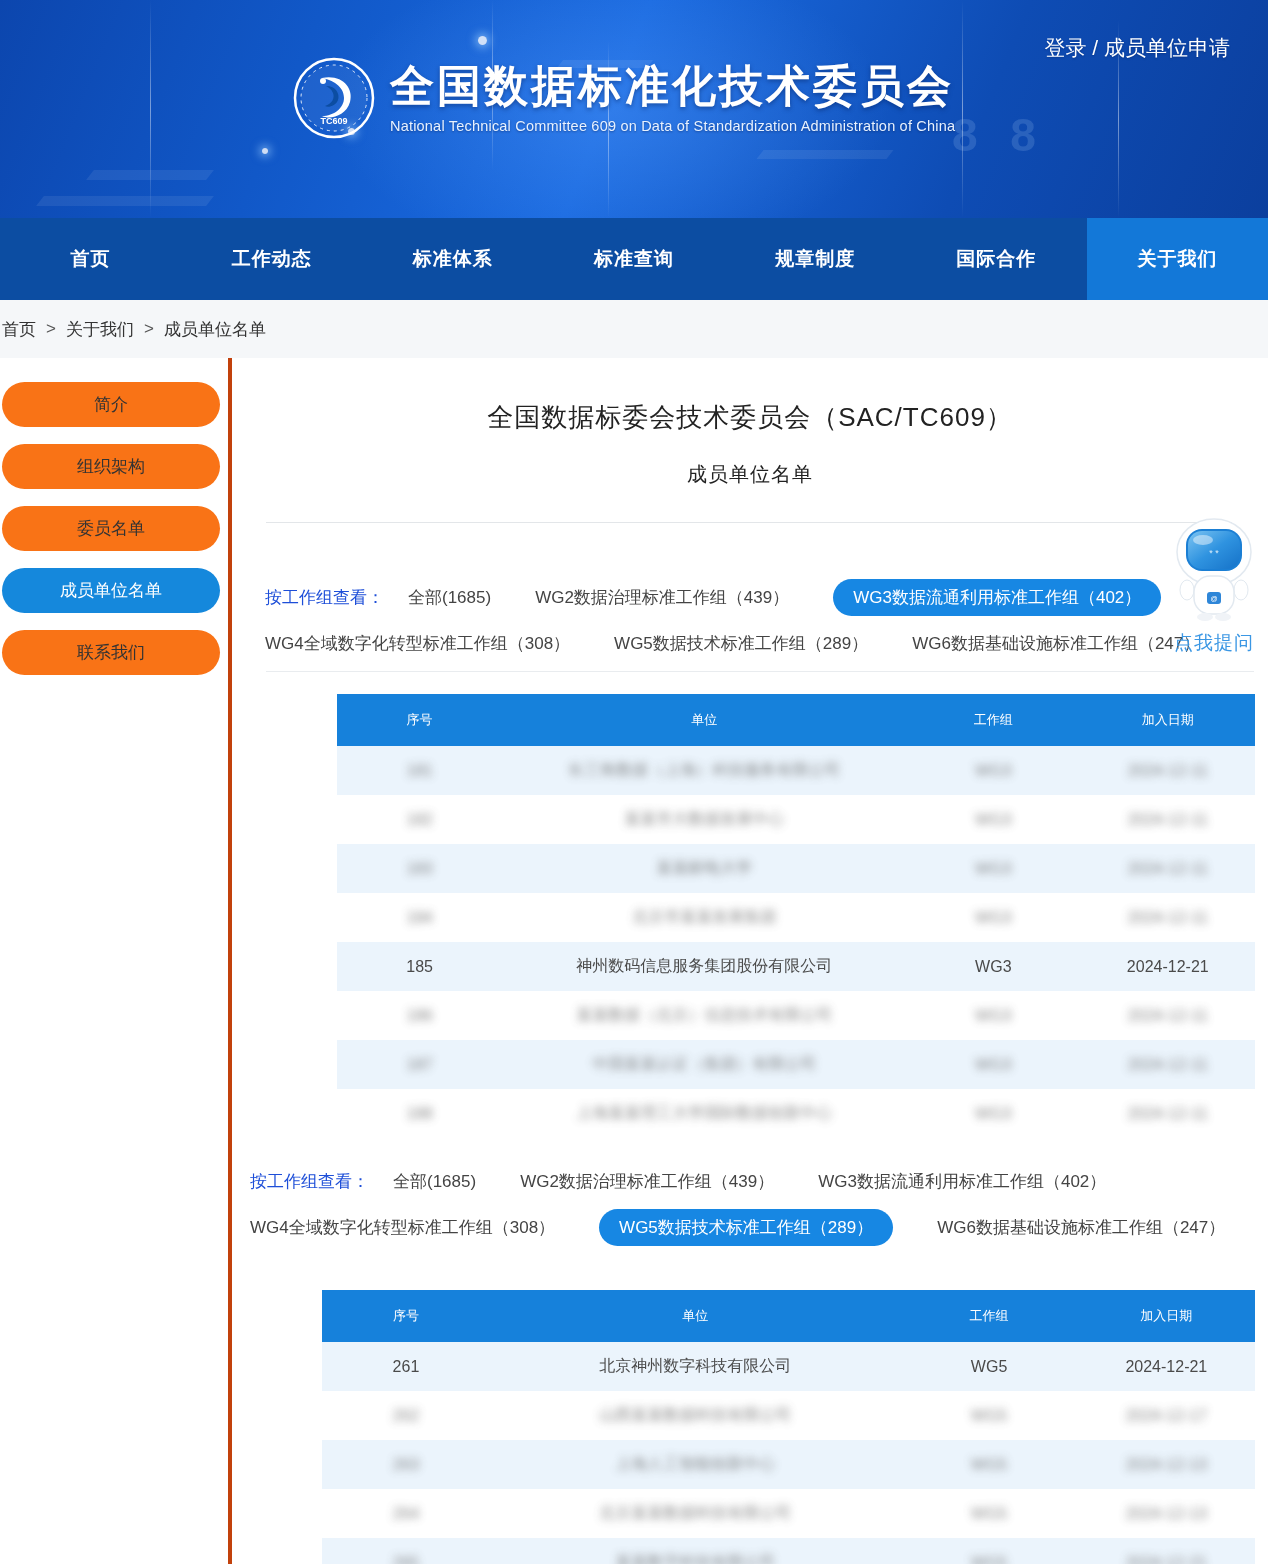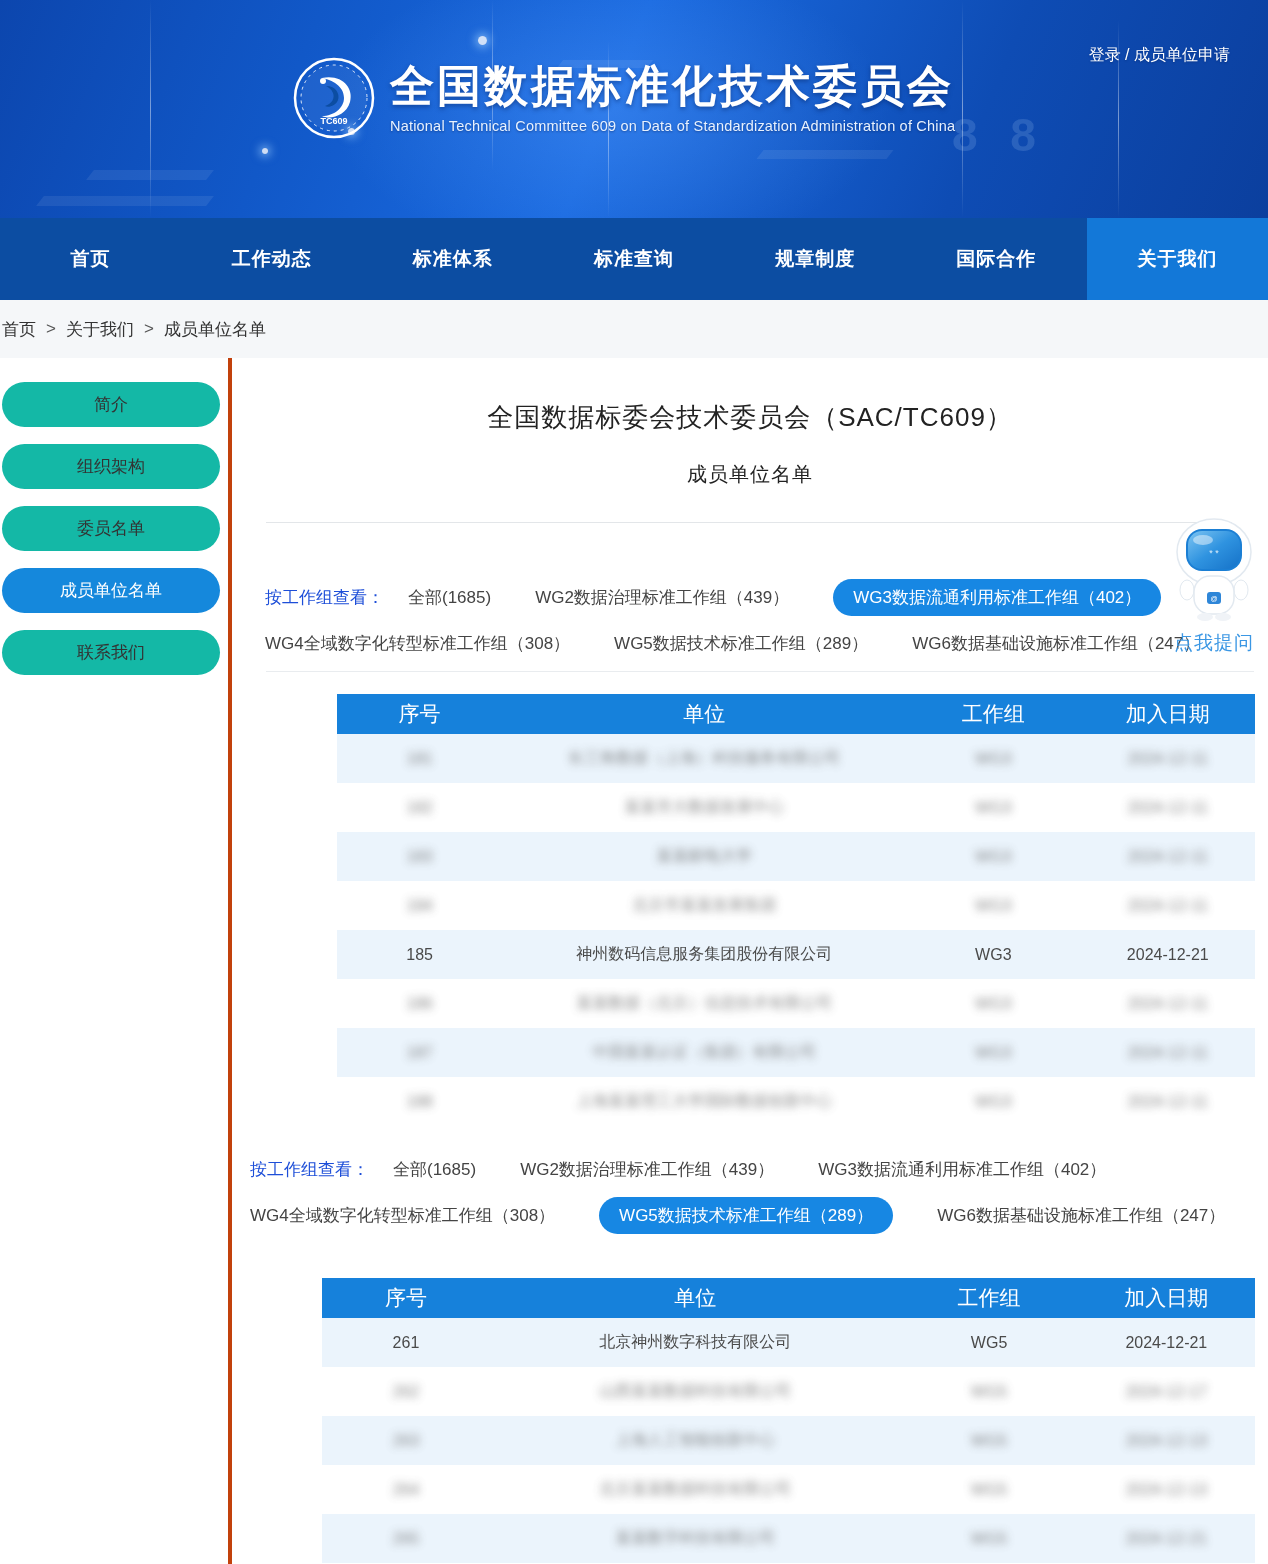--- a/index.html
+++ b/index.html
@@ -12,40 +12,40 @@
 
   
   .banner{position:relative;height:218px;overflow:hidden;
     background:linear-gradient(112deg,#0c46ae 0%,#1158c8 24%,#1a6ae0 48%,#0e4cb4 76%,#0b3f9e 100%);}
   .banner .glow{position:absolute;width:560px;height:300px;left:330px;top:-40px;border-radius:50%;
     background:radial-gradient(closest-side,rgba(90,160,255,.35),rgba(90,160,255,0));}
   .deco-line{position:absolute;width:1px;background:linear-gradient(180deg,rgba(255,255,255,0),rgba(255,255,255,.45),rgba(255,255,255,0));}
   .deco-dot{position:absolute;border-radius:50%;background:rgba(255,255,255,.8);box-shadow:0 0 8px 3px rgba(160,210,255,.6);}
   .deco-par{position:absolute;background:rgba(255,255,255,.08);transform:skewX(-38deg);}
   .deco-digits{position:absolute;left:952px;top:108px;font-size:46px;font-weight:bold;color:rgba(190,225,255,.16);letter-spacing:10px;}
-  .login{position:absolute;right:38px;top:45px;color:#fff;font-size:16px;cursor:pointer;text-shadow:0 1px 2px rgba(0,30,90,.4);}
+  .login{position:absolute;right:38px;top:34px;color:#fff;font-size:21px;cursor:pointer;text-shadow:0 1px 2px rgba(0,30,90,.4);}
   .brand{position:absolute;left:292px;top:54px;display:flex;align-items:center;}
   .brand-text{margin-left:14px;}
   .brand-title{color:#fff;font-size:44px;font-weight:bold;letter-spacing:3px;text-shadow:0 2px 4px rgba(5,35,100,.5);line-height:1.1;}
   .brand-sub{color:#e8f2ff;font-size:14.5px;margin-top:8px;letter-spacing:.2px;text-shadow:0 1px 2px rgba(5,35,100,.5);}
 
   
   .nav{height:82px;background:var(--nav-bg);display:flex;}
   .nav-item{flex:1;display:flex;align-items:center;justify-content:center;color:#fff;font-size:19px;font-weight:bold;cursor:pointer;letter-spacing:1px;}
   .nav-item.active{background:var(--nav-active);}
 
   
   .crumb{height:58px;background:#f5f7f9;display:flex;align-items:center;font-size:17px;color:#333;padding-left:2px;}
   .crumb .sep{margin:0 10px;color:#555;}
   .crumb .part{cursor:pointer;}
 
   
   .content{display:flex;height:1206px;background:#fff;}
   .sidebar{width:228px;padding-top:24px;flex:none;}
-  .side-item{width:218px;height:45px;margin:0 0 17px 2px;border-radius:23px;background:#14b8a6;
+  .side-item{width:218px;height:45px;margin:0 0 17px 2px;border-radius:23px;background:#f97316;
     display:flex;align-items:center;justify-content:center;font-size:17px;color:#333;cursor:pointer;}
   .side-item.active{background:var(--side-active);color:#fff;}
   .main{flex:1;position:relative;border-left:4px solid #c2410c;min-width:0;}
 
   .page-title{margin-top:42px;text-align:center;font-size:26px;font-weight:500;color:#222;letter-spacing:1px;}
   .page-subtitle{margin-top:26px;text-align:center;font-size:20px;color:#222;letter-spacing:1px;}
   .hr1{margin:34px 36px 0 34px;border-top:1px solid #e3e6e9;}
   .hr2{margin:10px 14px 0 34px;border-top:1px solid #e9ecef;}
 
   
@@ -57,21 +57,21 @@
   .filters.second{padding-left:18px;margin-top:32px;}
   .f-row{display:flex;align-items:center;flex-wrap:nowrap;margin-bottom:16px;}
   .f-label{font-size:17px;color:#1d4ed8;margin-right:24px;white-space:nowrap;}
   .chip{font-size:17px;color:#444;margin-right:44px;white-space:nowrap;cursor:pointer;}
   .chip.active{background:var(--chip-blue);color:#fff;border-radius:19px;padding:7px 20px;}
 
   
   .tbl{margin:22px 13px 0 105px;}
   .tbl.second{margin:44px 13px 0 90px;}
   .tr{display:flex;height:49px;align-items:center;font-size:16px;color:#4a4a4a;}
-  .tr.head{height:40px;background:var(--th-blue);color:#fff;font-size:21px;}
+  .tr.head{height:52px;background:var(--th-blue);color:#fff;font-size:13px;}
   .tr.alt{background:var(--row-alt);}
   .td{text-align:center;overflow:hidden;white-space:nowrap;}
   .c0{width:18%;} .c1{width:44%;} .c2{width:19%;} .c3{width:19%;}
   .tr.masked .td{filter:blur(4px);color:#6a6a6a;opacity:.8;}
 </style>
 </head>
 <body>
 
 <div class="banner">
   <div class="glow"></div>

